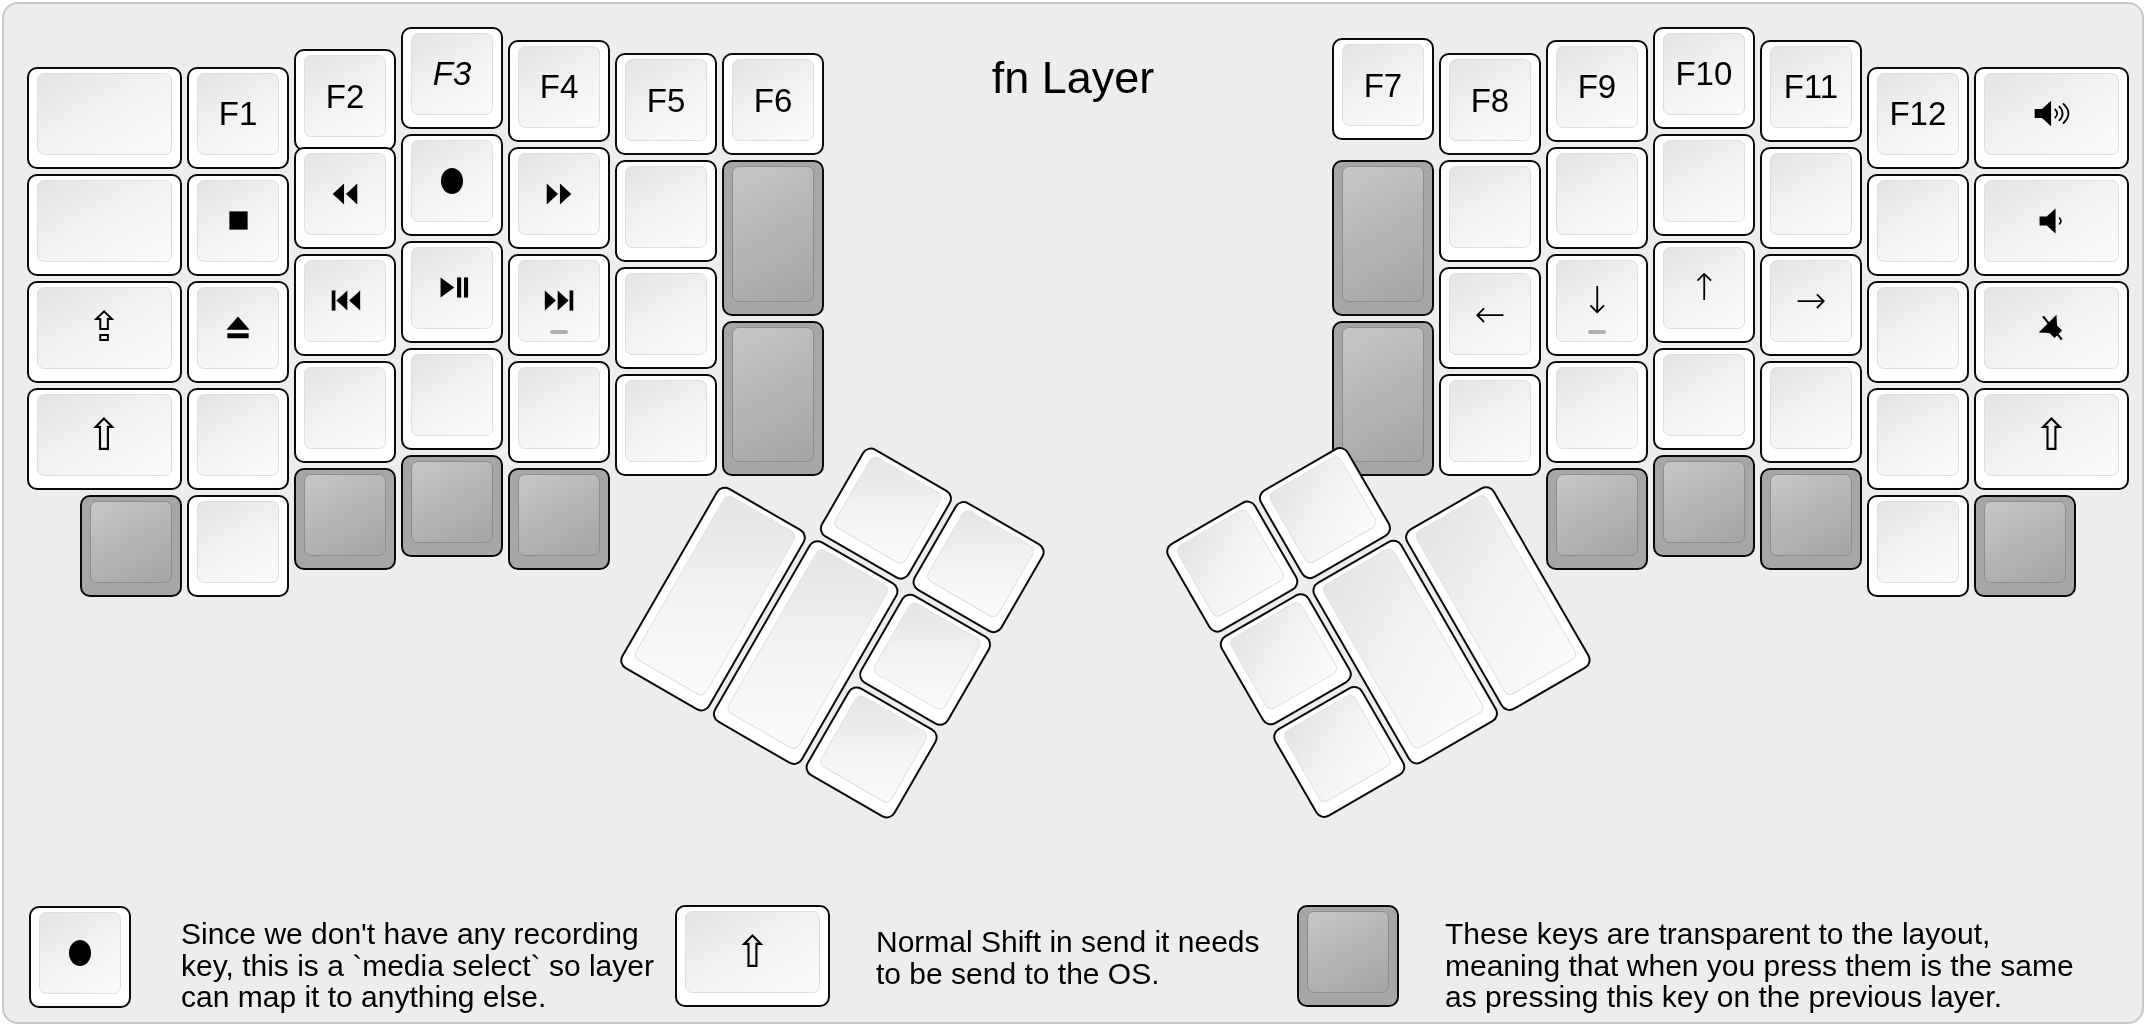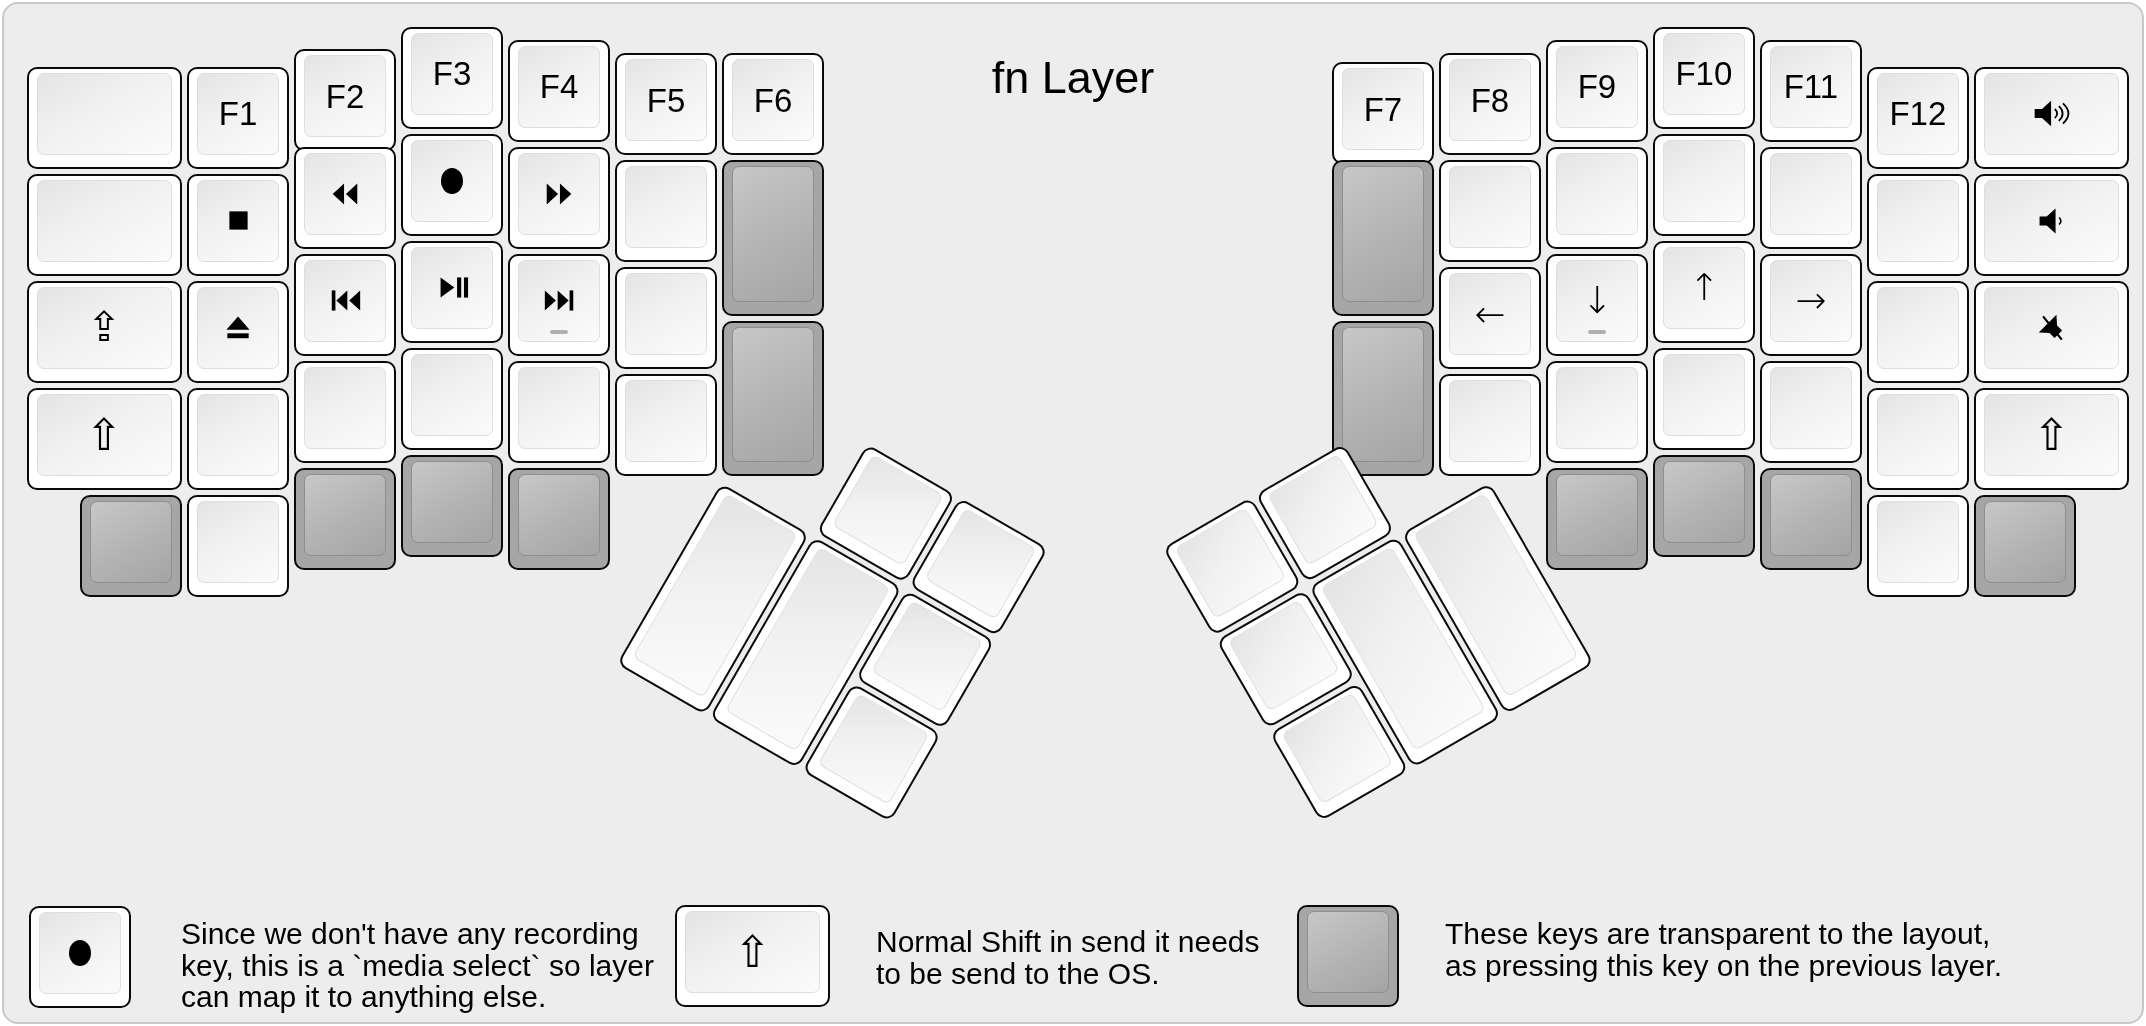--- a/index.html
+++ b/index.html
@@ -125,21 +125,21 @@
             </svg>
           </span>
         </div>
       </div>
       <div class="key" style="left: 290px; top: 356.875px; width: 102px; height: 102px;">
         <div class="cap"></div>
       </div>
       <div class="key gray" style="left: 290px; top: 463.875px; width: 102px; height: 102px;">
         <div class="cap"></div>
       </div>
-      <div class="key" style="left: 397px; top: 22.5px; width: 102px; height: 102px;">
+      <div class="key" style="left: 397px; top: 22.5px; width: 102px; height: 102px; font-style: italic;">
         <div class="cap">
           <span class="glyph g-label">F3</span>
         </div>
       </div>
       <div class="key" style="left: 397px; top: 129.5px; width: 102px; height: 102px;">
         <div class="cap">
           <span class="icon-wrap">
             <svg viewBox="0 0 34 34" width="34" height="34">
               <ellipse cx="17" cy="17" rx="11" ry="13" fill="#000"></ellipse>
             </svg>
@@ -212,21 +212,21 @@
         <div class="cap">
           <span class="glyph g-label">F6</span>
         </div>
       </div>
       <div class="key gray" style="left: 718px; top: 156.25px; width: 102px; height: 155.5px;">
         <div class="cap"></div>
       </div>
       <div class="key gray" style="left: 718px; top: 316.75px; width: 102px; height: 155.5px;">
         <div class="cap"></div>
       </div>
-      <div class="key" style="left: 1327.9px; top: 58px; width: 102px; height: 102px;">
+      <div class="key" style="left: 1327.9px; top: 34px; width: 102px; height: 102px;">
         <div class="cap">
           <span class="glyph g-label">F7</span>
         </div>
       </div>
       <div class="key gray" style="left: 1327.9px; top: 156.25px; width: 102px; height: 155.5px;">
         <div class="cap"></div>
       </div>
       <div class="key gray" style="left: 1327.9px; top: 316.75px; width: 102px; height: 155.5px;">
         <div class="cap"></div>
       </div>
@@ -426,15 +426,16 @@
     <div>Since we don't have any recording</div>
     <div>key, this is a `media select` so layer</div>
     <div>can map it to anything else.</div>
   </div>
   <div class="legend-text" style="left:848px;top:922px;">
     <div>Normal Shift in send it needs</div>
     <div>to be send to the OS.</div>
   </div>
   <div class="legend-text" style="left:1417px;top:914px;">
     <div>These keys are transparent to the layout,</div>
+    <div>meaning that when you press them is the same</div>
     <div>as pressing this key on the previous layer.</div>
   </div>
 </div>
 
 </body></html>

